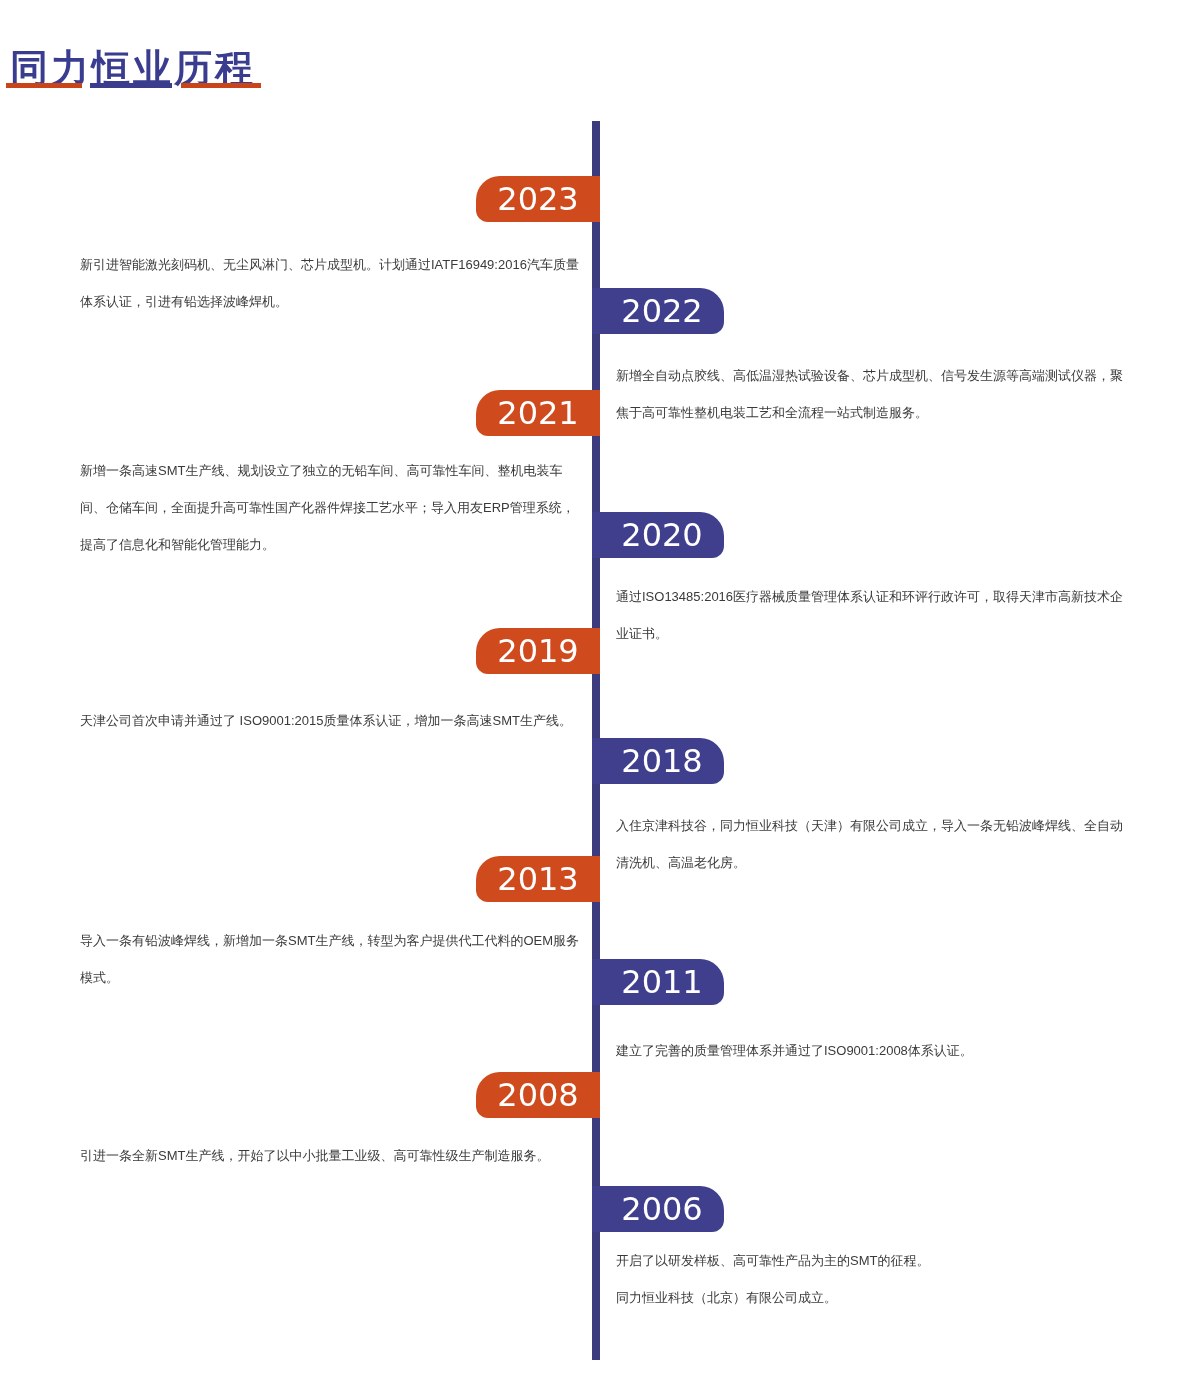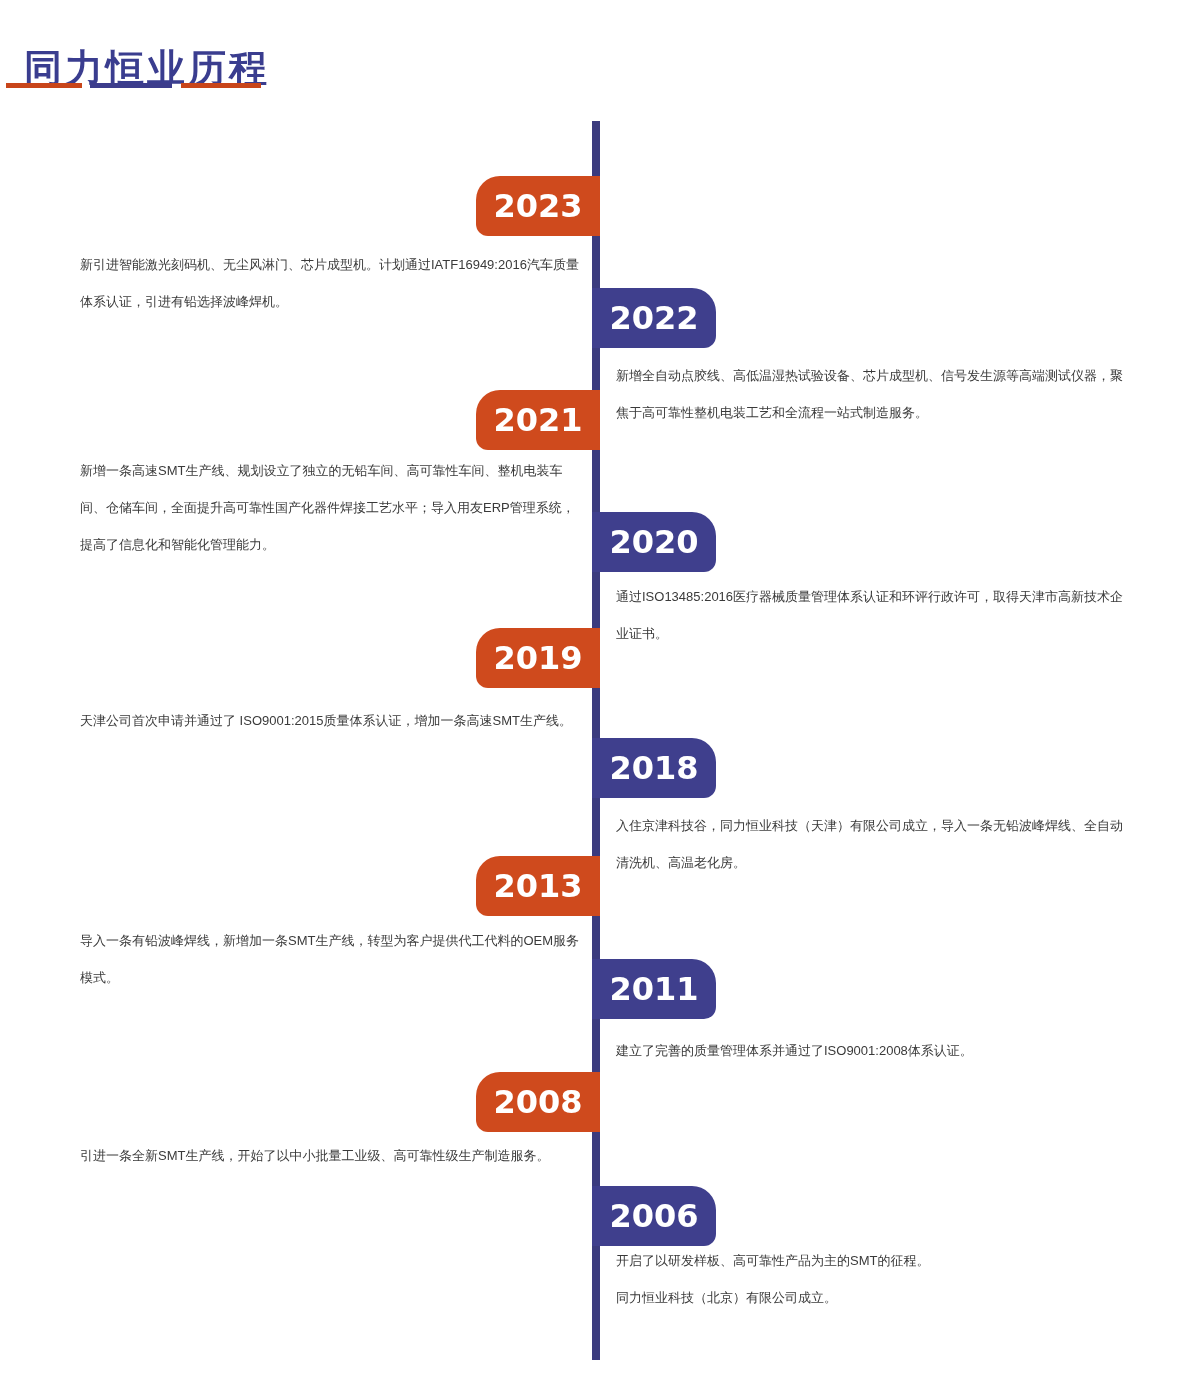--- a/index.html
+++ b/index.html
@@ -8,21 +8,21 @@
     width: 1200px;
     height: 1380px;
     background: #ffffff;
     overflow: hidden;
     font-family: "Liberation Sans", "DejaVu Sans", sans-serif;
   }
 
   
   .page-title {
     position: absolute;
-    left: 24px;
+    left: 10px;
     top: 18px;
     font-size: 38px;
     font-weight: 700;
     letter-spacing: 3px;
     color: #3A3D8F;
     font-family: "DejaVu Sans", "Liberation Sans", sans-serif;
   }
   .title-bar {
     position: absolute;
     top: 83px;
@@ -41,40 +41,41 @@
     top: 121px;
     width: 8px;
     height: 1239px;
     background: #3B3B7E;
     z-index: 1;
   }
 
   
   .year-tab {
     position: absolute;
-    height: 60px;
+    height: 46px;
     width: 124px;
     z-index: 2;
     display: flex;
     align-items: center;
     justify-content: center;
     color: #ffffff;
     font-size: 32px;
-    font-weight: 700;
+    font-weight: 400;
     font-family: "DejaVu Sans", "Liberation Sans", sans-serif;
   }
   .year-tab.left {
     left: 476px;
     background: #CF4A1D;
     border-radius: 24px 0 0 12px;
   }
   .year-tab.right {
     left: 592px;
     background: #3F3F8D;
     border-radius: 0 24px 12px 0;
+    padding-left: 8px;
   }
 
   
   .desc {
     position: absolute;
     font-size: 13px;
     line-height: 37px;
     color: #3A3A3A;
     z-index: 2;
   }

